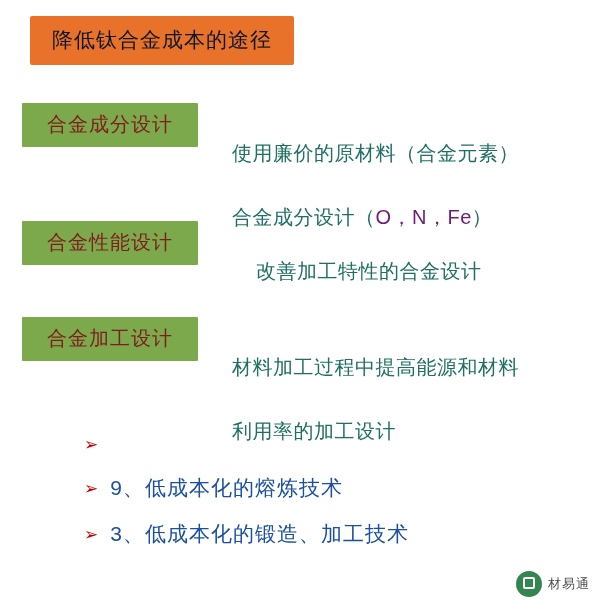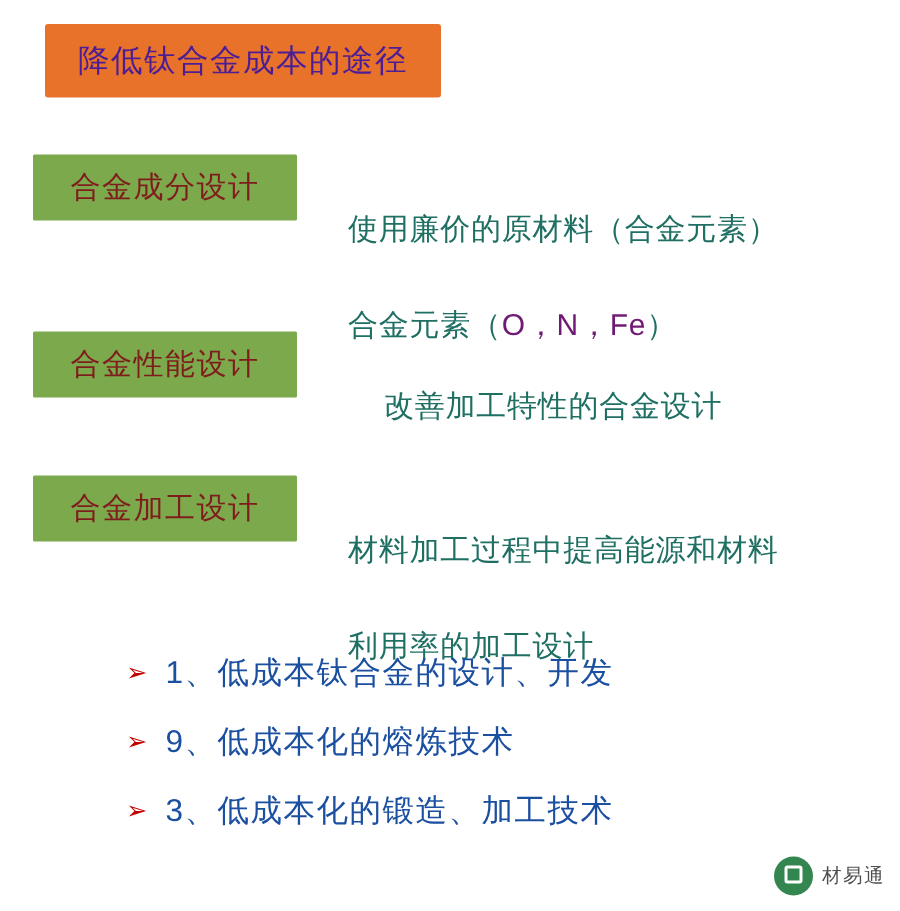--- a/index.html
+++ b/index.html
@@ -20,21 +20,21 @@
     height: 607px;
     box-sizing: border-box;
   }
 
   
   .title-bar {
     position: absolute;
     left: 30px;
     top: 16px;
     background: #E8722A;
-    color: #4c1d95;
+    color: #0f172a;
     font-size: 21px;
     letter-spacing: 1px;
     padding: 10px 22px 11px 22px;
     border-radius: 2px;
     white-space: nowrap;
     font-weight: normal;
   }
 
   
   .row {
@@ -138,21 +138,21 @@
 <body>
 
 <div class="slide">
 
   <div class="title-bar">降低钛合金成本的途径</div>
 
   <div class="row row-1">
     <div class="tag">合金成分设计</div>
     <div class="row-desc">
       <div>使用廉价的原材料（合金元素）</div>
-      <div><span>合金元素（</span><span class="em-red">O，N，Fe</span><span>）</span></div>
+      <div><span>合金成分设计（</span><span class="em-red">O，N，Fe</span><span>）</span></div>
     </div>
   </div>
 
   <div class="row row-2">
     <div class="tag">合金性能设计</div>
     <div class="row-desc">
       <div>改善加工特性的合金设计</div>
     </div>
   </div>
 
@@ -160,21 +160,20 @@
     <div class="tag">合金加工设计</div>
     <div class="row-desc">
       <div>材料加工过程中提高能源和材料</div>
       <div>利用率的加工设计</div>
     </div>
   </div>
 
   <div class="bullets">
     <div class="bullet-item">
       <span class="bullet-marker">➢</span>
-      <span class="bullet-text">1、低成本钛合金的设计、开发</span>
     </div>
     <div class="bullet-item">
       <span class="bullet-marker">➢</span>
       <span class="bullet-text">9、低成本化的熔炼技术</span>
     </div>
     <div class="bullet-item">
       <span class="bullet-marker">➢</span>
       <span class="bullet-text">3、低成本化的锻造、加工技术</span>
     </div>
   </div>

